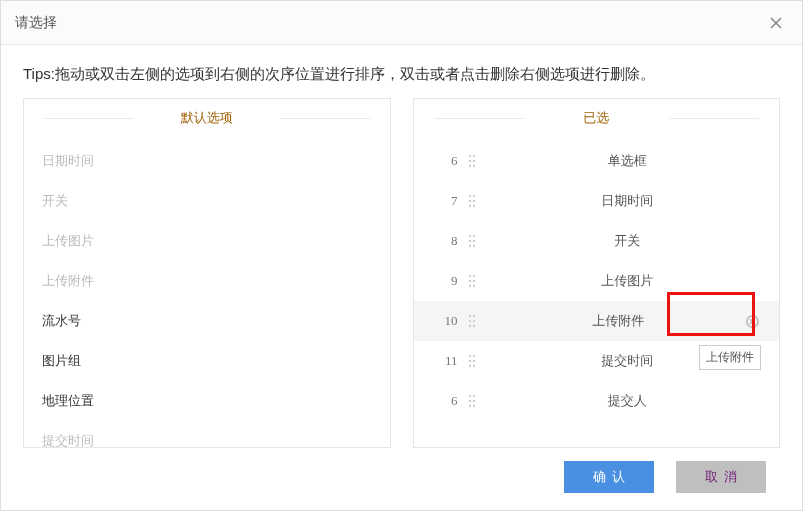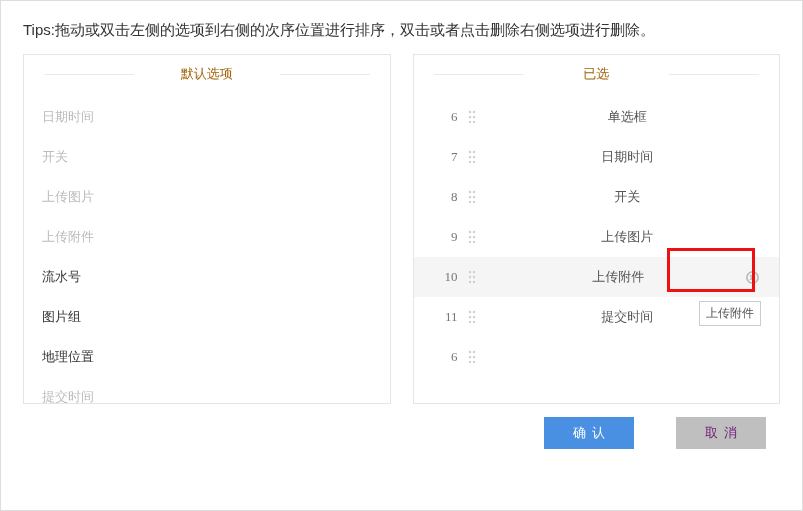--- a/index.html
+++ b/index.html
@@ -168,35 +168,42 @@
     padding: 0 36px 0 0;
   }
   .btn {
     min-width: 90px;
     height: 32px;
     border: none;
     font-size: 13px;
     cursor: pointer;
     letter-spacing: 6px;
     text-indent: 6px;
-    margin-left: 20px;
   }
   .btn-primary { background: #4a90e2; color: #fff; }
   .btn-default { background: #bfbfbf; color: #701a75; }
 
   svg.dots { width: 8px; height: 14px; }
   svg.dots circle { fill: #cfcfcf; }
   svg.x-circle { width: 15px; height: 15px; }
   svg.x-circle circle { fill: none; stroke: #bbb; stroke-width: 1.8; }
   svg.x-circle path { stroke: #bbb; stroke-width: 1.8; fill: none; }
 </style>
 </head>
 <body>
 
 <div class="modal">
+  <div class="modal-header">
+    <div class="modal-title">请选择</div>
+    <div class="modal-close">
+      <svg width="14" height="14" viewBox="0 0 14 14">
+          <path d="M2 2 L12 12 M12 2 L2 12" stroke="#888" stroke-width="1.5" fill="none"></path>
+        </svg>
+    </div>
+  </div>
 
   <div class="tips">Tips:拖动或双击左侧的选项到右侧的次序位置进行排序，双击或者点击删除右侧选项进行删除。</div>
 
   <div class="panels">
 
     <div class="panel">
       <div class="panel-header">默认选项</div>
       <div class="panel-body">
         <div class="left-list" id="left-list">
             <div class="left-item muted">日期时间</div>
@@ -296,20 +303,21 @@
             <div class="right-item">
               <span class="num">6</span>
               <span class="drag"><svg class="dots" viewBox="0 0 8 14">
                   <circle cx="2" cy="2" r="1.2"></circle>
                   <circle cx="6" cy="2" r="1.2"></circle>
                   <circle cx="2" cy="7" r="1.2"></circle>
                   <circle cx="6" cy="7" r="1.2"></circle>
                   <circle cx="2" cy="12" r="1.2"></circle>
                   <circle cx="6" cy="12" r="1.2"></circle>
                 </svg></span>
+              <span class="label">提交人</span>
             </div>
           </div>
         <div class="highlight-box"></div>
         <div class="tooltip">上传附件</div>
       </div>
     </div>
   </div>
 
   <div class="footer">
     <button class="btn btn-primary">确认</button>

